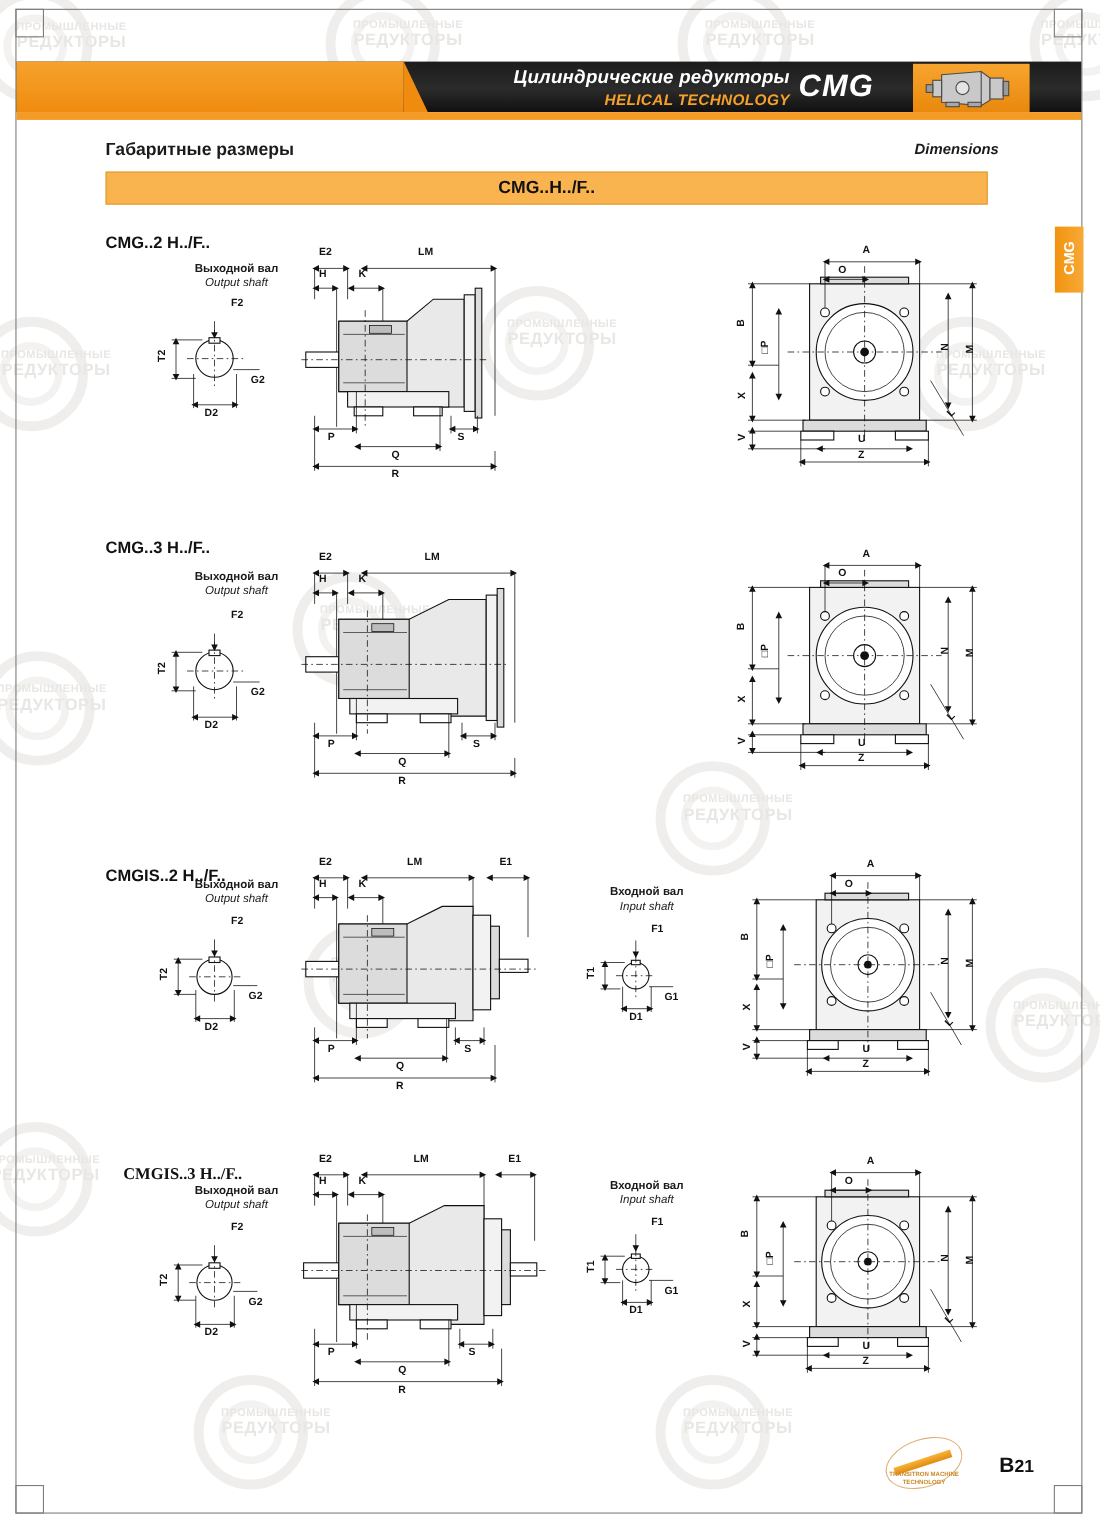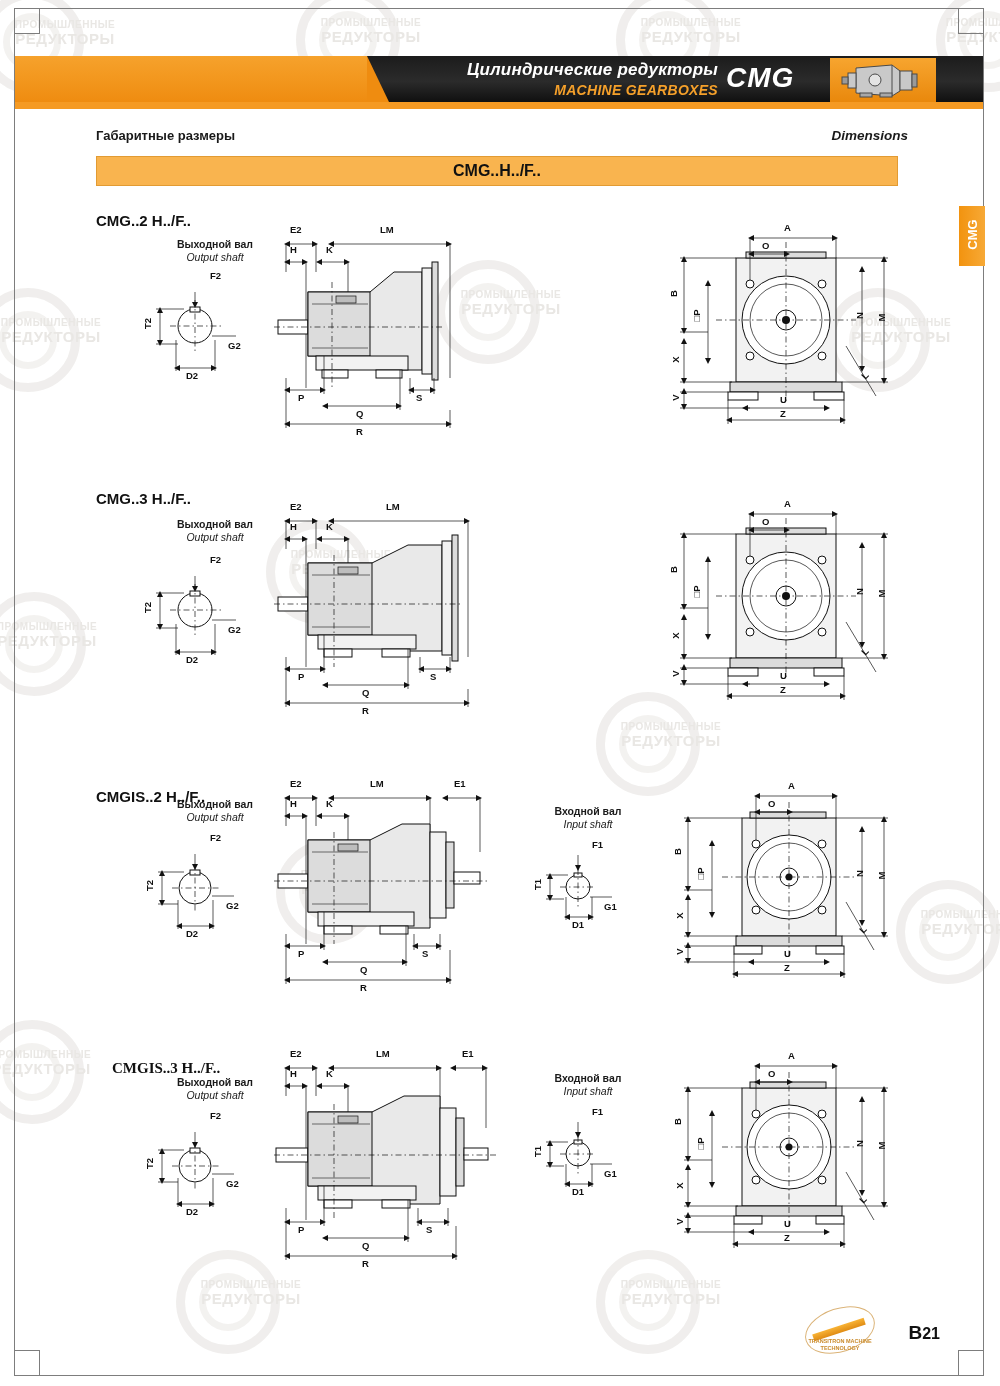--- a/index.html
+++ b/index.html
@@ -72,21 +72,21 @@
     position:absolute;left:726px;top:62px;z-index:8;
     color:#ffffff;font-weight:bold;font-style:italic;font-size:28px;letter-spacing:1px;
   }
   .hdr-img{
     position:absolute;left:830px;top:58px;width:106px;height:44px;z-index:8;
     background:linear-gradient(180deg,#f7a52f 0%,#e9880c 100%);
   }
   .gearbox-ic{position:absolute;left:0;top:0;width:106px;height:44px;}
 
   
-  .sec-title-ru{position:absolute;left:96px;top:128px;font-size:13px;font-weight:bold;z-index:6;}
+  .sec-title-ru{position:absolute;left:96px;top:128px;font-size:16px;font-weight:bold;z-index:6;}
   .sec-title-en{position:absolute;right:92px;top:128px;font-size:13.5px;font-weight:bold;font-style:italic;z-index:6;}
   .title-bar{
     position:absolute;left:96px;top:156px;width:800px;height:28px;z-index:6;
     background:#f9b44f;border:1px solid #e29b33;
   }
   .title-bar span{
     display:block;text-align:center;line-height:28px;font-size:16px;font-weight:bold;color:#111;
   }
   
   .side-tab{
@@ -227,21 +227,21 @@
 <div class="page-border"></div>
 <div class="corner c-tl"></div>
 <div class="corner c-tr"></div>
 <div class="corner c-bl"></div>
 <div class="corner c-br"></div>
 
 <div class="header"></div>
 <div class="header-left-orange"></div>
 <div class="header-accent"></div>
 <div class="hdr-title">Цилиндрические редукторы</div>
-<div class="hdr-sub">MACHINE GEARBOXES</div>
+<div class="hdr-sub">HELICAL TECHNOLOGY</div>
 <div class="hdr-code">CMG</div>
 <div class="hdr-img">
   <svg class="gearbox-ic" viewBox="0 0 106 44">
     <g stroke="#4a4a4a" stroke-width="1" fill="#c9c9c9">
       <path d="M26 10 L62 7 L70 13 L70 33 L62 38 L26 35 Z"></path>
       <path d="M62 7 L62 38" fill="none"></path>
       <rect x="70" y="13" width="12" height="19"></rect>
       <rect x="82" y="16" width="5" height="13" fill="#9a9a9a"></rect>
       <rect x="18" y="15" width="8" height="15"></rect>
       <rect x="12" y="19" width="6" height="7" fill="#9a9a9a"></rect>

